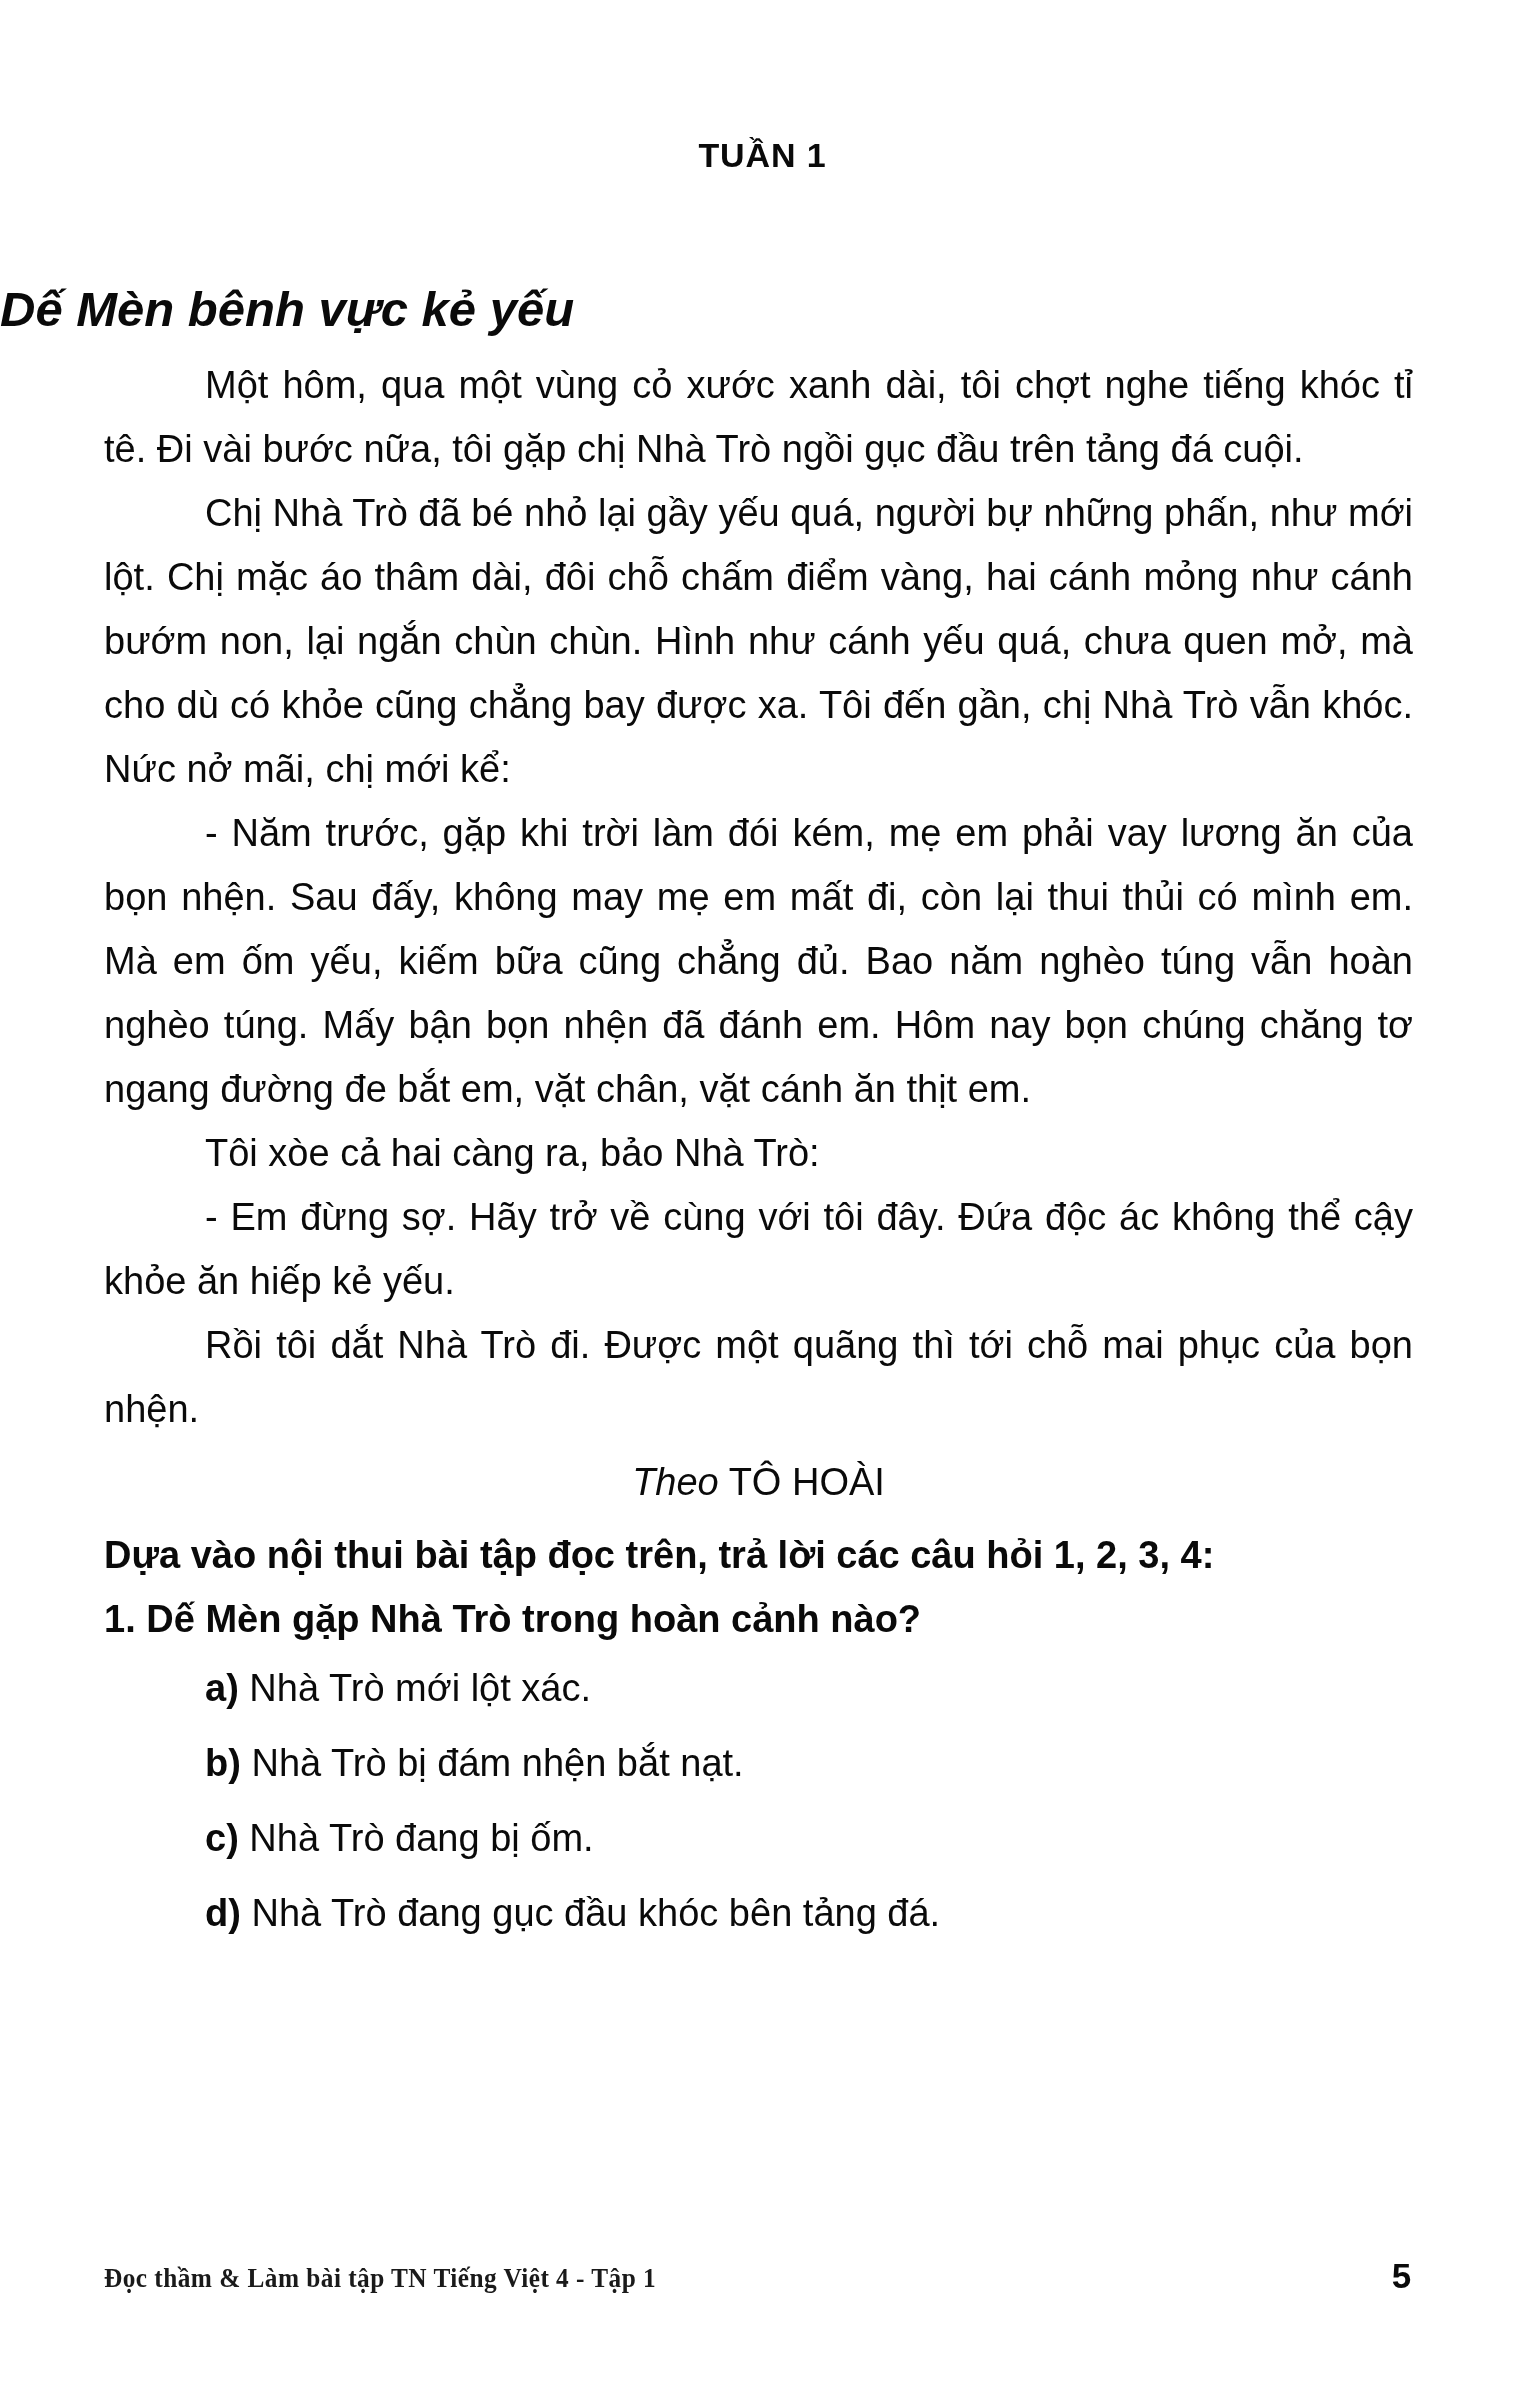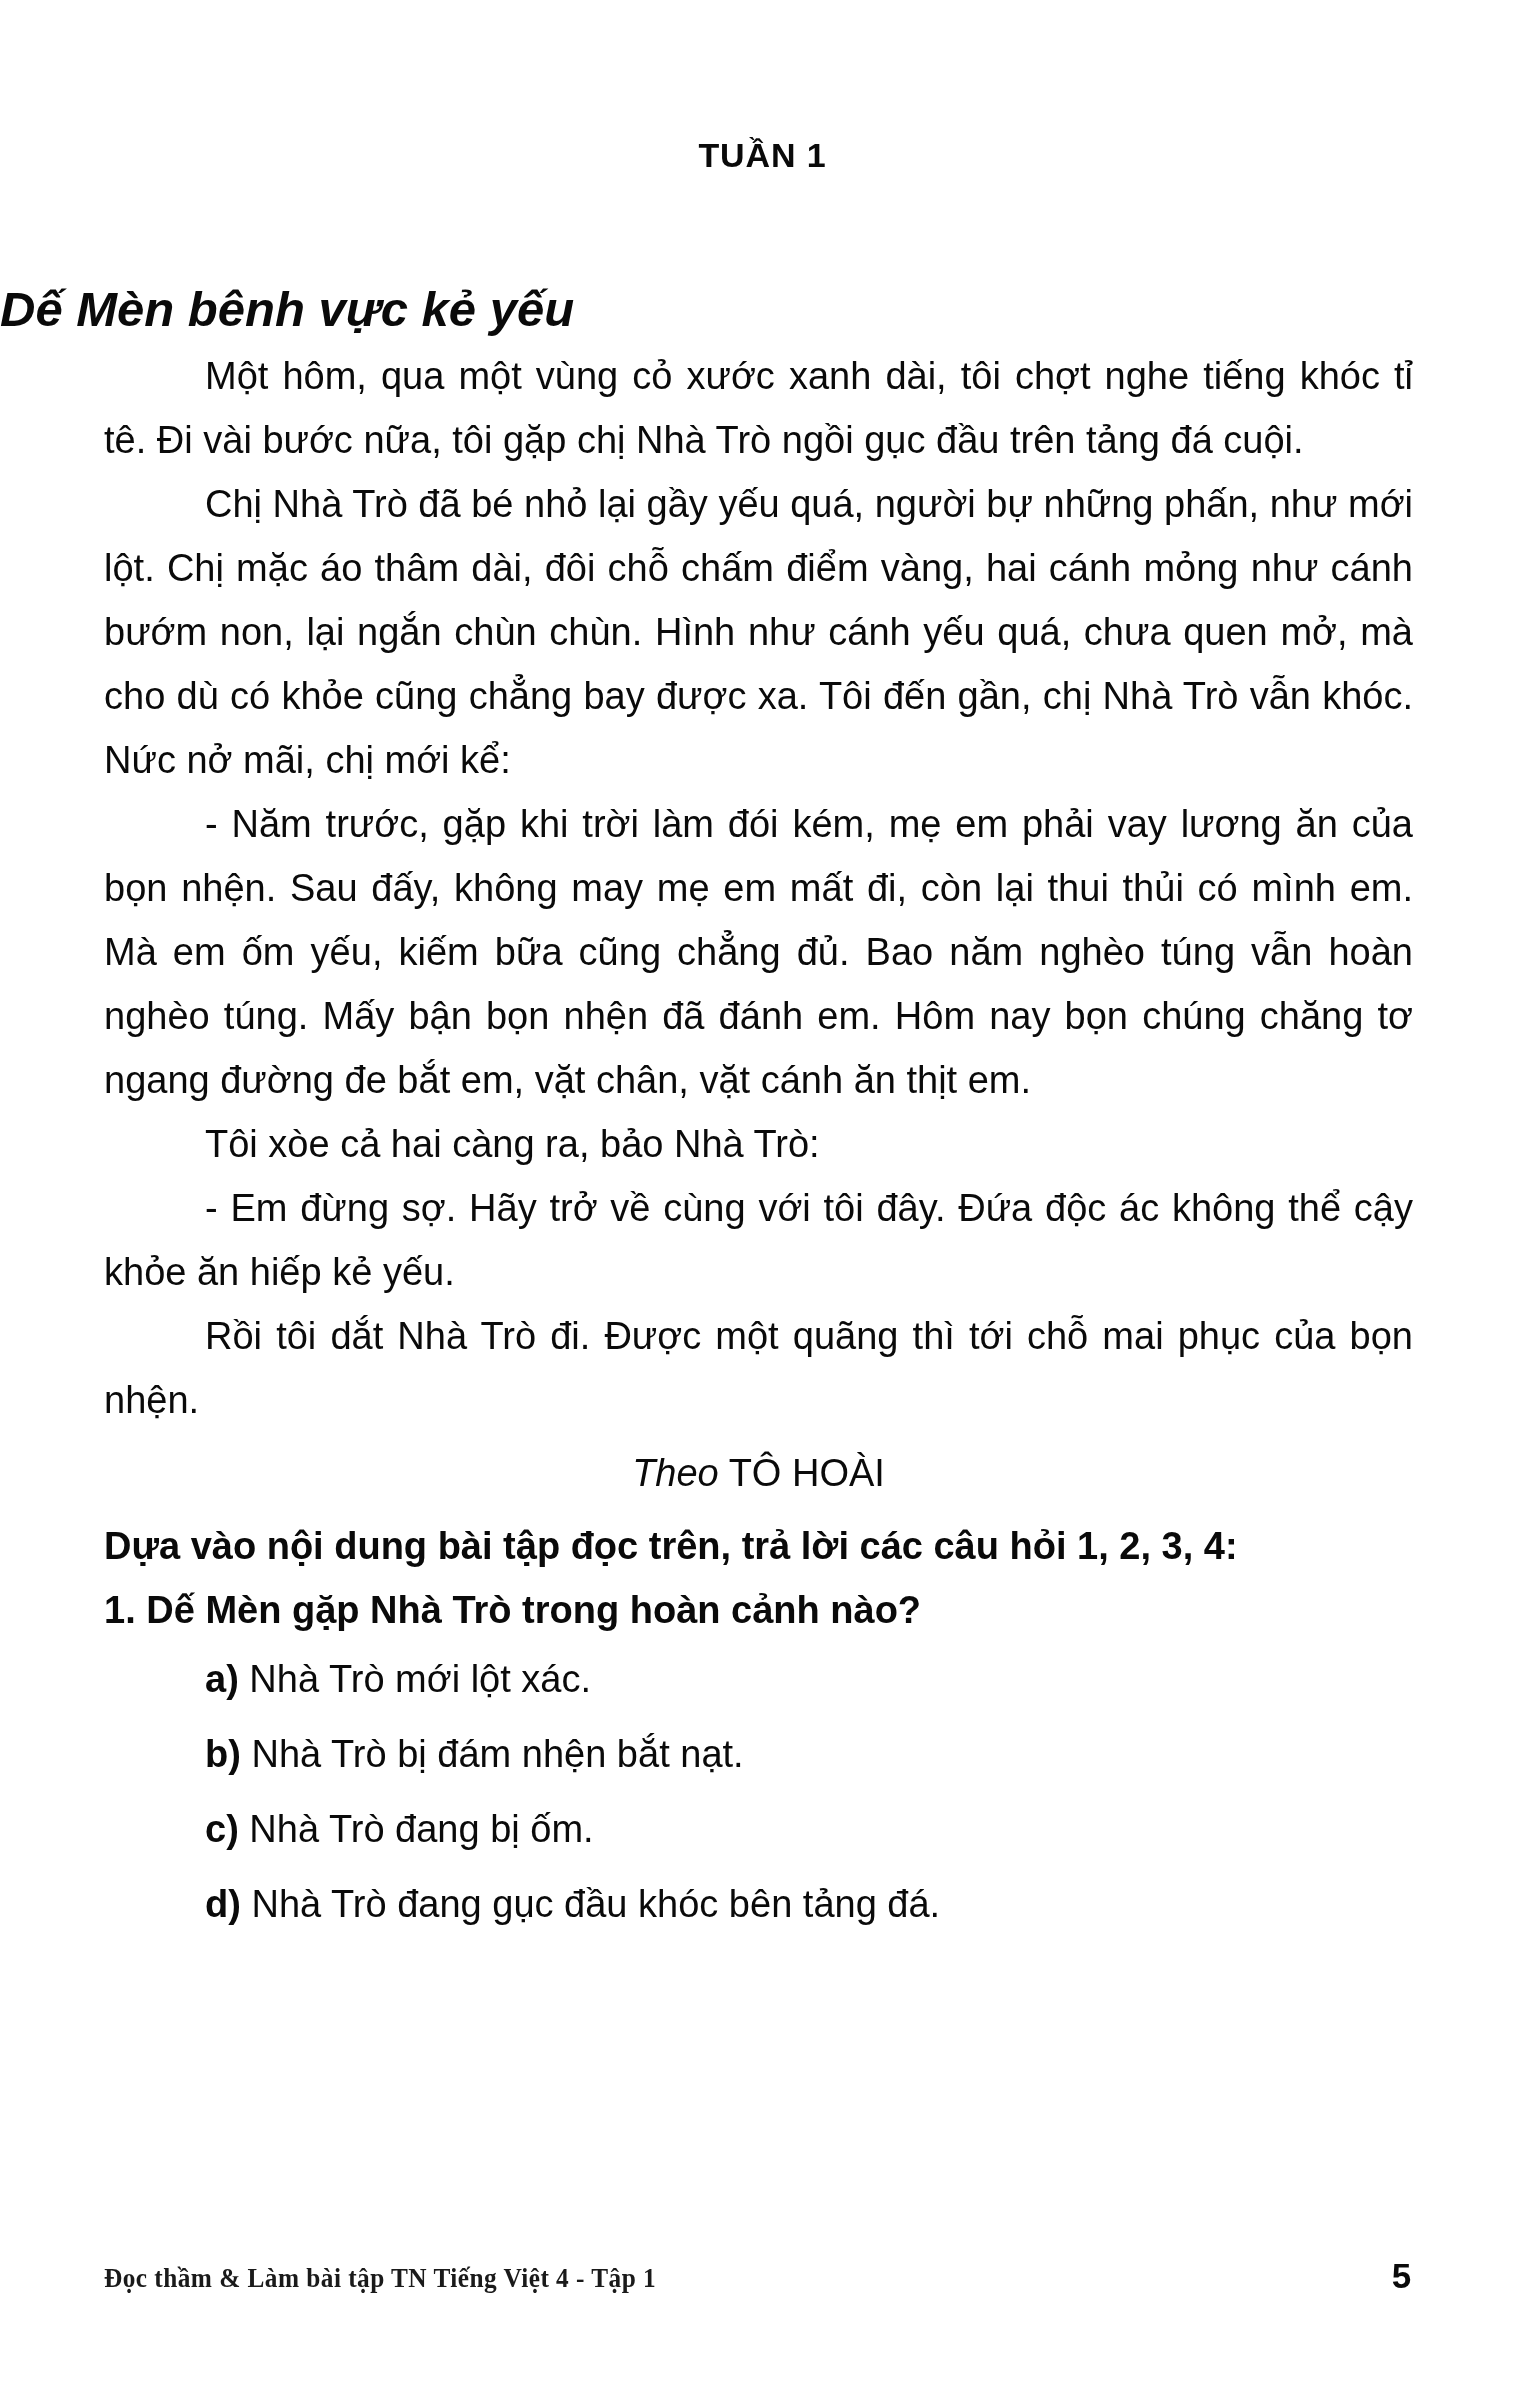--- a/index.html
+++ b/index.html
@@ -11,21 +11,21 @@
       font-size: 34px; font-weight: bold; letter-spacing: 0.9px; margin-top: 12px;
     }
     .instruction {
       position: absolute; left: 104px; top: 214px; font-size: 38px; font-weight: bold;
     }
     .story-title {
       position: absolute; left: 0; width: 1525px; top: 281px; text-align: left;
       font-size: 49px; font-weight: bold; font-style: italic;
     }
     .body {
-      position: absolute; left: 104px; width: 1309px; top: 344px;
+      position: absolute; left: 104px; width: 1309px; top: 353px;
       font-size: 38px; line-height: 64px;
     }
     .para { margin: 0; text-align: justify; text-indent: 101px; }
     .attribution {
       text-align: center; margin: 9px; font-size: 38px;
     }
     .attribution i { font-style: italic; }
     .questions-heading { margin: 0; font-weight: bold; font-size: 38px; }
     .question { margin: 0; font-weight: bold; font-size: 38px; }
     .options { margin: 0; padding: 0; list-style: none; }
@@ -60,21 +60,21 @@
     <p class="para">- Năm trước, gặp khi trời làm đói kém, mẹ em phải vay lương ăn của bọn nhện. Sau đấy, không may mẹ em mất đi, còn lại thui thủi có mình em. Mà em ốm yếu, kiếm bữa cũng chẳng đủ. Bao năm nghèo túng vẫn hoàn nghèo túng. Mấy bận bọn nhện đã đánh em. Hôm nay bọn chúng chăng tơ ngang đường đe bắt em, vặt chân, vặt cánh ăn thịt em.</p>
     <p class="para">Tôi xòe cả hai càng ra, bảo Nhà Trò:</p>
     <p class="para">- Em đừng sợ. Hãy trở về cùng với tôi đây. Đứa độc ác không thể cậy khỏe ăn hiếp kẻ yếu.</p>
     <p class="para">Rồi tôi dắt Nhà Trò đi. Được một quãng thì tới chỗ mai phục của bọn nhện.</p>
 
     <p class="attribution">
       <i>Theo</i>
       <span>TÔ HOÀI</span>
     </p>
 
-    <p class="questions-heading">Dựa vào nội dung bài tập đọc trên, trả lời các câu hỏi 1, 2, 3, 4:</p>
+    <p class="questions-heading">Dựa vào nội thui bài tập đọc trên, trả lời các câu hỏi 1, 2, 3, 4:</p>
 
     <div>
       <p class="question">1. Dế Mèn gặp Nhà Trò trong hoàn cảnh nào?</p>
       <ul class="options">
         <li class="option">
           <span class="option-letter">a)</span>
           <span>Nhà Trò mới lột xác.</span>
         </li>
         <li class="option">
           <span class="option-letter">b)</span>

